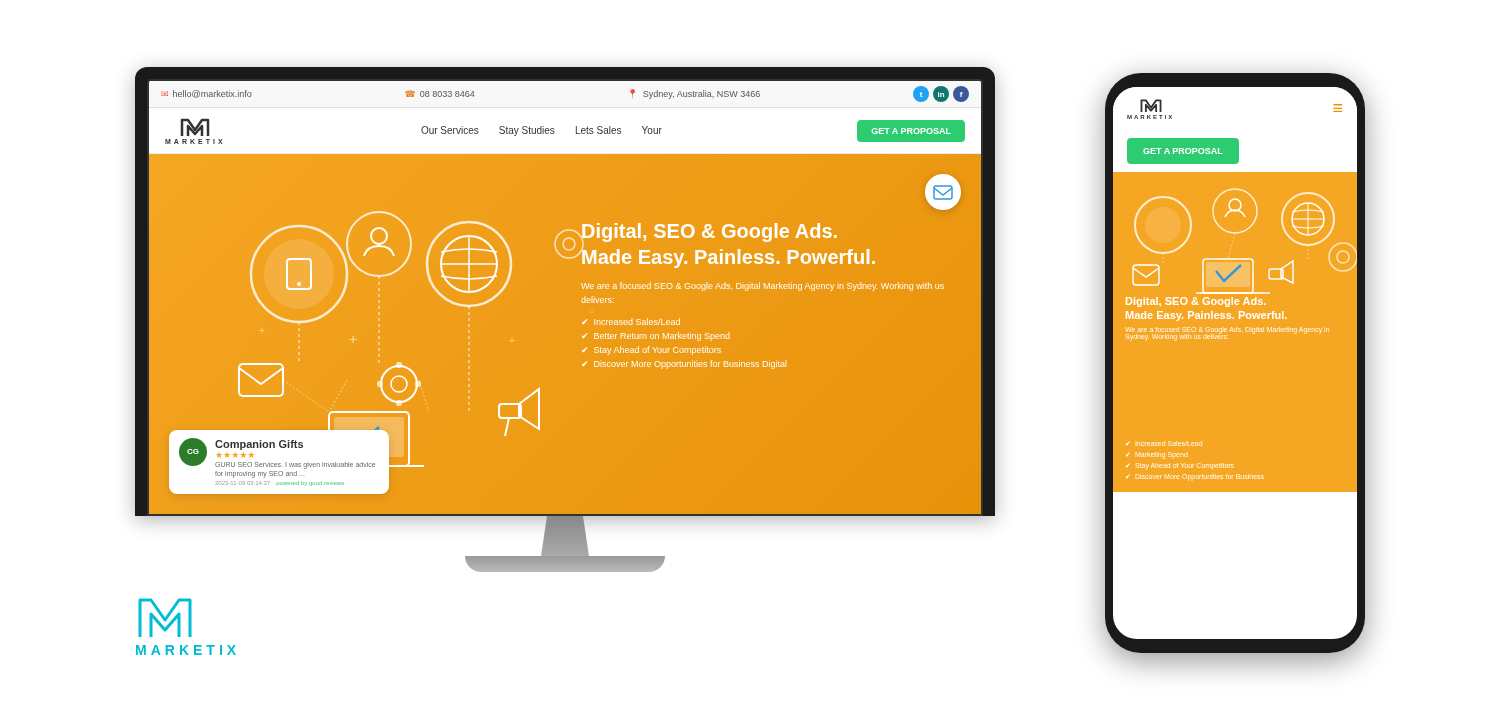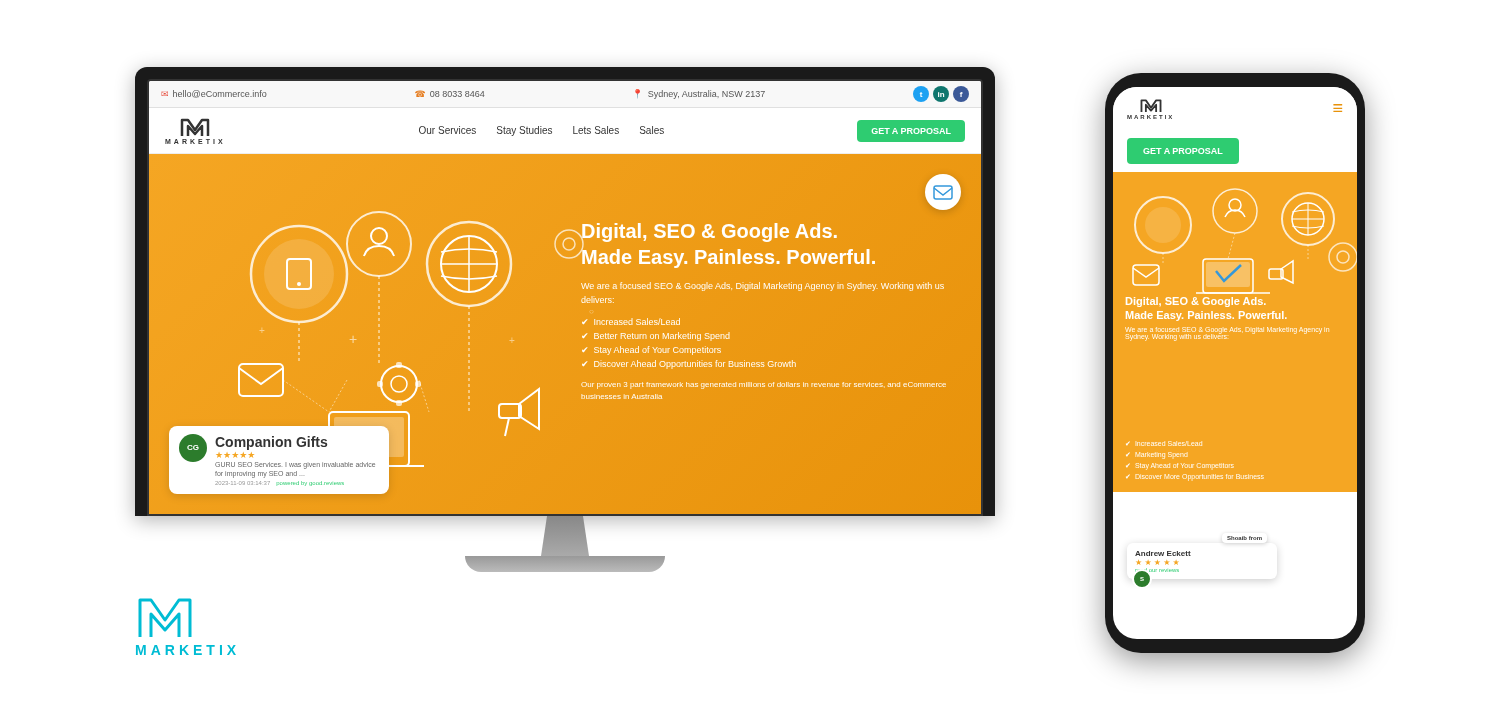--- a/index.html
+++ b/index.html
@@ -205,21 +205,21 @@
       width: 28px; height: 28px;
       border-radius: 50%;
       background: #2c7c2c;
       display: flex; align-items: center; justify-content: center;
       color: #fff;
       font-size: 8px;
       flex-shrink: 0;
       font-weight: bold;
       text-align: right;
     }
-    .review-name { font-weight: bold; color: #333; font-size: 14px; }
+    .review-name { font-weight: bold; color: #333; font-size: 11px; }
     .review-stars { color: #f5a623; font-size: 9px; }
     .review-text { color: #666; font-size: 7px; line-height: 1.3; }
     .review-date { color: #999; font-size: 6px; }
     .powered-link { color: #2ecc71; font-size: 6px; }
 
     
     .monitor-stand {
       display: flex;
       flex-direction: column;
       align-items: center;
@@ -411,29 +411,29 @@
 
 <div class="desktop-section">
 
   <div class="monitor-wrapper">
     <div class="monitor-frame">
       <div class="monitor-screen">
 
         <div class="site-topbar">
           <div class="topbar-item">
             <span class="topbar-icon-email">✉</span>
-            <span>hello@eCommerce.info</span>
+            <span>hello@marketix.info</span>
           </div>
           <div class="topbar-item">
             <span class="topbar-icon-phone">☎</span>
             <span>08 8033 8464</span>
           </div>
           <div class="topbar-item">
             <span class="topbar-icon-loc">📍</span>
-            <span>Sydney, Australia, NSW 2137</span>
+            <span>Sydney, Australia, NSW 3466</span>
           </div>
           <div class="social-icons">
             <div class="social-icon social-tw">t</div>
             <div class="social-icon social-li">in</div>
             <div class="social-icon social-fb">f</div>
           </div>
         </div>
 
         <div class="site-nav">
           <div class="nav-logo">
@@ -441,21 +441,21 @@
             <svg width="30" height="22" viewBox="0 0 30 22">
               <path d="M2 20 L2 4 L8 4 L15 14 L22 4 L28 4 L28 20" fill="none" stroke="#333" stroke-width="2.5" stroke-linejoin="round"></path>
               <path d="M8 20 L8 10 L15 18 L22 10 L22 20" fill="none" stroke="#333" stroke-width="2.5" stroke-linejoin="round"></path>
             </svg>
             <span class="nav-logo-text">MARKETIX</span>
           </div>
           <div class="nav-links">
             <span class="nav-link">Our Services</span>
             <span class="nav-link">Stay Studies</span>
             <span class="nav-link">Lets Sales</span>
-            <span class="nav-link">Sales</span>
+            <span class="nav-link">Your</span>
           </div>
           <div class="nav-cta">GET A PROPOSAL</div>
         </div>
 
         <div class="site-hero">
 
           <div class="hero-illustration">
             
             <svg width="480" height="320" viewBox="0 0 480 320">
 
@@ -534,24 +534,23 @@
               <li>
                 <span class="check-icon">✔</span>
                 <span>Better Return on Marketing Spend</span>
               </li>
               <li>
                 <span class="check-icon">✔</span>
                 <span>Stay Ahead of Your Competitors</span>
               </li>
               <li>
                 <span class="check-icon">✔</span>
-                <span>Discover Ahead Opportunities for Business Growth</span>
+                <span>Discover More Opportunities for Business Digital</span>
               </li>
             </ul>
-            <div class="hero-footer-text">Our proven 3 part framework has generated millions of dollars in revenue for services, and eCommerce businesses in Australia</div>
           </div>
 
           <div class="review-card">
             <div class="review-avatar">CG</div>
             <div>
               <div class="review-name">Companion Gifts</div>
               <div class="review-stars">★★★★★</div>
               <div class="review-text">GURU SEO Services. I was given invaluable advice for improving my SEO and ...</div>
               <div style="display:flex; gap:6px; align-items:center; margin-top:2px;">
                 <span class="review-date">2023-11-09 03:14:37</span>
@@ -660,24 +659,17 @@
         <div class="phone-bullet">
           <span>✔</span>
           <span>Stay Ahead of Your Competitors</span>
         </div>
         <div class="phone-bullet">
           <span>✔</span>
           <span>Discover More Opportunities for Business</span>
         </div>
       </div>
 
-      <div class="phone-review">
-        <div class="shoaib-badge">Shoaib from</div>
-        <div class="phone-review-name">Andrew Eckett</div>
-        <div class="phone-review-stars">★ ★ ★ ★ ★</div>
-        <div class="phone-review-link">read our reviews</div>
-        <div class="shoaib-avatar">S</div>
-      </div>
 
     </div>
   </div>
 
 </div>
 
 </body></html>

